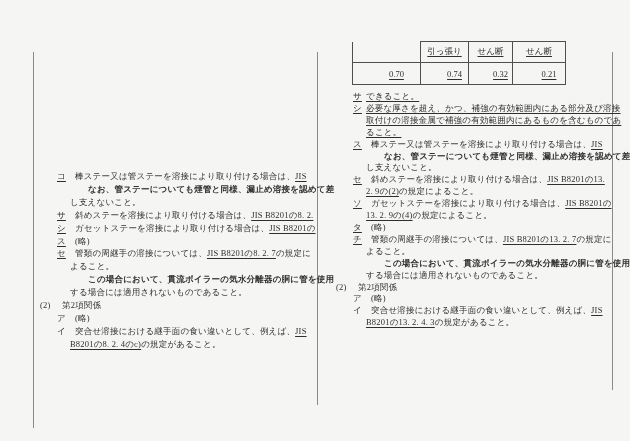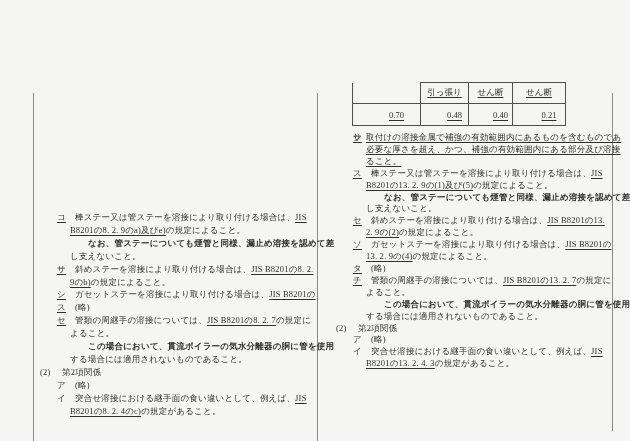--- a/index.html
+++ b/index.html
@@ -2,21 +2,21 @@
 <html><head>
 <meta charset="utf-8">
 <style>
   html,body{margin:0;padding:0;}
   body{
     width:630px;height:441px;position:relative;overflow:hidden;
     background:#f5f5f3;
     color:#2f2f2f;
     font-family:"Liberation Serif","DejaVu Serif",serif;
   }
-  #spread{position:absolute;inset:0;margin-top:41px;}
+  #spread{position:absolute;inset:0;}
   .rule{position:absolute;width:1px;background:#8a8a8a;}
   #rule-left{left:33px;top:52px;height:376px;}
   #rule-center{left:317px;top:52px;height:353px;}
   #rule-right{left:612px;top:52px;height:338px;}
 
   .page{position:absolute;font-size:8.5px;letter-spacing:0.2px;}
   #page-left{left:40px;top:170px;width:284px;line-height:12.9px;}
   #page-right{left:336px;top:91px;width:284px;line-height:11.9px;}
 
   .line{position:relative;white-space:nowrap;}
@@ -59,53 +59,51 @@
     </colgroup>
     <tbody id="comparison-table-body">
         <tr class="hdr">
           <td class="blank"></td>
           <td><span class="u">引っ張り</span></td>
           <td><span class="u">せん断</span></td>
           <td><span class="u">せん断</span></td>
         </tr>
         <tr class="val">
           <td><span class="u">0.70</span></td>
-          <td><span class="u">0.48</span></td>
-          <td><span class="u">0.40</span></td>
+          <td><span class="u">0.74</span></td>
+          <td><span class="u">0.32</span></td>
           <td><span class="u">0.21</span></td>
         </tr>
       </tbody>
   </table>
 
   <div class="page" id="page-left">
       <div class="line lab"><span class="label u">コ</span><span class="seg">棒ステー又は管ステーを溶接により取り付ける場合は、</span><span class="seg u">JIS</span></div>
-      <div class="line cont"><span class="seg u">B8201の8. 2. 9のa)及びe)</span><span class="seg">の規定によること。</span></div>
       <div class="line para"><span class="seg">なお、管ステーについても煙管と同様、漏止め溶接を認めて差</span></div>
       <div class="line cont"><span class="seg">し支えないこと。</span></div>
       <div class="line lab"><span class="label u">サ</span><span class="seg">斜めステーを溶接により取り付ける場合は、</span><span class="seg u">JIS B8201の8. 2.</span></div>
-      <div class="line cont"><span class="seg u">9のb)</span><span class="seg">の規定によること。</span></div>
       <div class="line lab"><span class="label u">シ</span><span class="seg">ガセットステーを溶接により取り付ける場合は、</span><span class="seg u">JIS B8201の</span></div>
       <div class="line lab"><span class="label u">ス</span><span class="seg">(略)</span></div>
       <div class="line lab"><span class="label u">セ</span><span class="seg">管類の周継手の溶接については、</span><span class="seg u">JIS B8201の8. 2. 7</span><span class="seg">の規定に</span></div>
       <div class="line cont"><span class="seg">よること。</span></div>
       <div class="line para"><span class="seg">この場合において、貫流ボイラーの気水分離器の胴に管を使用</span></div>
       <div class="line cont"><span class="seg">する場合には適用されないものであること。</span></div>
       <div class="line sec"><span class="label">(2)</span><span class="seg">第2項関係</span></div>
       <div class="line lab"><span class="label">ア</span><span class="seg">(略)</span></div>
       <div class="line lab"><span class="label">イ</span><span class="seg">突合せ溶接における継手面の食い違いとして、例えば、</span><span class="seg u">JIS</span></div>
       <div class="line cont"><span class="seg u">B8201の8. 2. 4のc)</span><span class="seg">の規定があること。</span></div>
     </div>
   <div class="page" id="page-right">
       <div class="line lab"><span class="label u">サ</span></div>
+      <div class="line cont"><span class="seg u">できること。</span></div>
       <div class="line lab"><span class="label u">シ</span></div>
+      <div class="line cont"><span class="seg u">必要な厚さを超え、かつ、補強の有効範囲内にある部分及び溶接</span></div>
       <div class="line cont"><span class="seg u">取付けの溶接金属で補強の有効範囲内にあるものを含むものであ</span></div>
-      <div class="line cont"><span class="seg u">必要な厚さを超え、かつ、補強の有効範囲内にある部分及び溶接</span></div>
       <div class="line cont"><span class="seg u">ること。</span></div>
       <div class="line lab"><span class="label u">ス</span><span class="seg">棒ステー又は管ステーを溶接により取り付ける場合は、</span><span class="seg u">JIS</span></div>
-      <div class="line cont"><span class="seg u">B8201の13. 2. 9の(1)及び(5)</span><span class="seg">の規定によること。</span></div>
       <div class="line para"><span class="seg">なお、管ステーについても煙管と同様、漏止め溶接を認めて差</span></div>
       <div class="line cont"><span class="seg">し支えないこと。</span></div>
       <div class="line lab"><span class="label u">セ</span><span class="seg">斜めステーを溶接により取り付ける場合は、</span><span class="seg u">JIS B8201の13.</span></div>
       <div class="line cont"><span class="seg u">2. 9の(2)</span><span class="seg">の規定によること。</span></div>
       <div class="line lab"><span class="label u">ソ</span><span class="seg">ガセットステーを溶接により取り付ける場合は、</span><span class="seg u">JIS B8201の</span></div>
       <div class="line cont"><span class="seg u">13. 2. 9の(4)</span><span class="seg">の規定によること。</span></div>
       <div class="line lab"><span class="label u">タ</span><span class="seg">(略)</span></div>
       <div class="line lab"><span class="label u">チ</span><span class="seg">管類の周継手の溶接については、</span><span class="seg u">JIS B8201の13. 2. 7</span><span class="seg">の規定に</span></div>
       <div class="line cont"><span class="seg">よること。</span></div>
       <div class="line para"><span class="seg">この場合において、貫流ボイラーの気水分離器の胴に管を使用</span></div>

